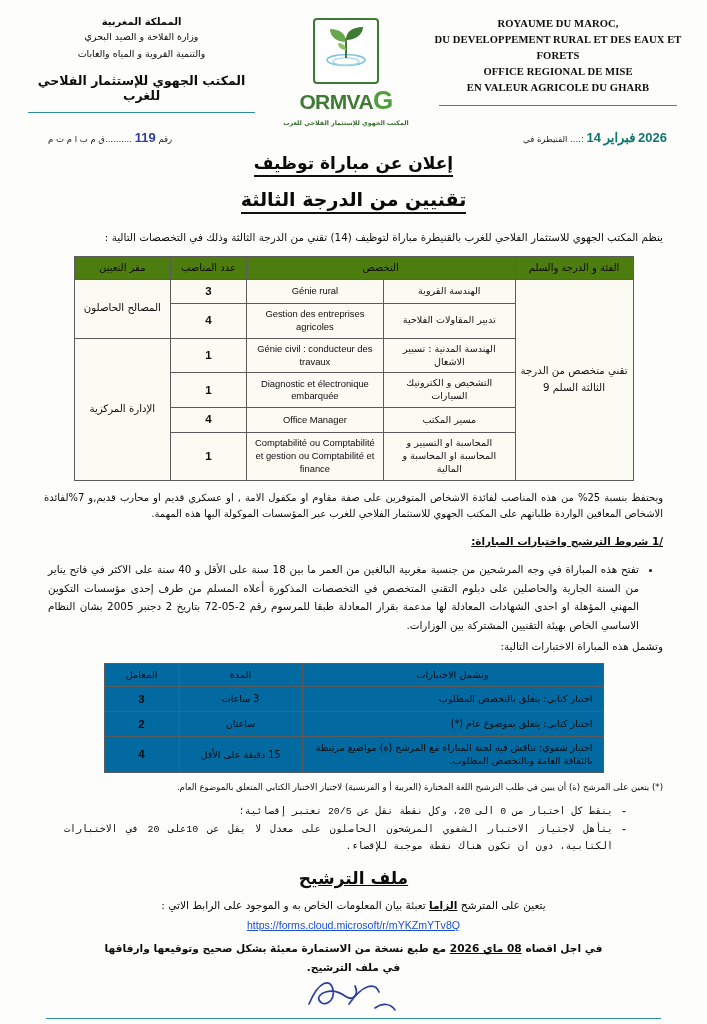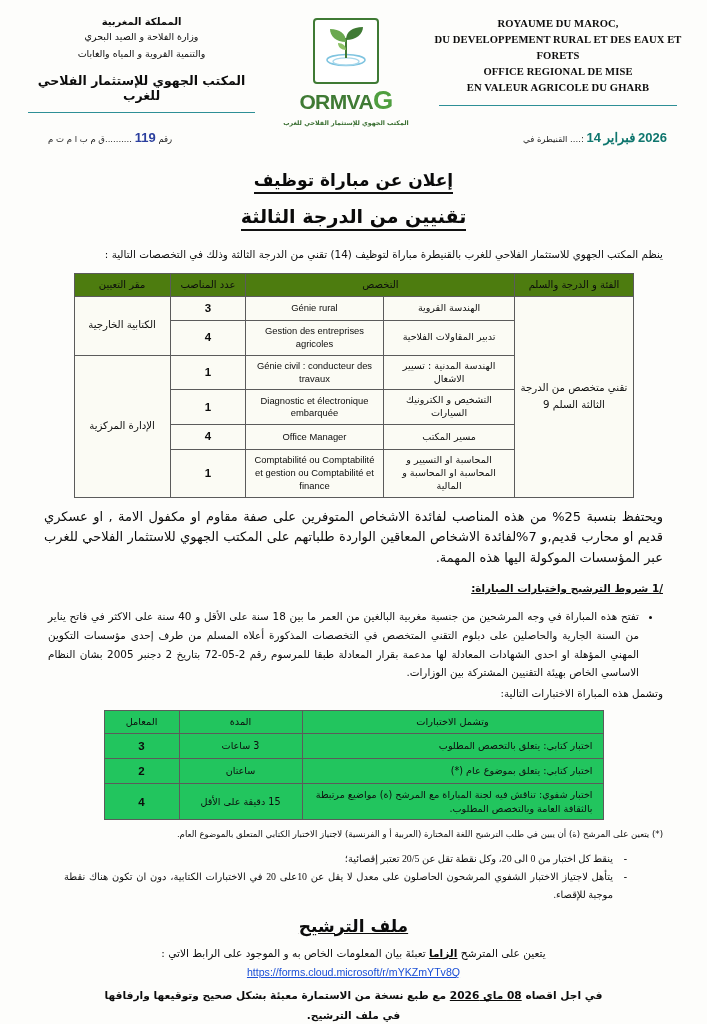--- a/index.html
+++ b/index.html
@@ -42,40 +42,40 @@
   .logo .sub{ font-family:"DejaVu Sans", sans-serif; font-size:6.3px; color:#3a6f32; margin-top:3px; direction:rtl; font-weight:bold;}
 
   
   .refline{ display:flex; flex-direction:row-reverse; justify-content:space-between;
             padding:4px 22px 0 30px; direction:rtl; }
   .ref-r, .ref-l{ font-family:"DejaVu Sans", sans-serif; font-size:8.5px; color:#222; white-space:nowrap; }
   .hand{ font-family:"Liberation Sans", sans-serif; color:#2b3f9e; font-weight:bold; font-size:13px; }
   .hand-blue{ color:#0f766e; }
 
   
-  .title-wrap{ text-align:center; margin-top:25px; }
+  .title-wrap{ text-align:center; margin-top:8px; }
   .title1, .title2{
     display:inline-block;
     font-family:"DejaVu Sans", sans-serif;
     font-weight:bold;
     color:#0a0a0a;
     border-bottom:2.2px solid #111;
     padding-bottom:2px;
   }
   .title1{ font-size:17px; letter-spacing:1px; }
   .title2{ font-size:19px; letter-spacing:1px; margin-top:11px; }
 
   
   .para{
     direction:rtl; text-align:justify;
     font-family:"DejaVu Sans", sans-serif;
     font-size:10.4px; line-height:1.75;
     margin:14px 26px 0 26px;
   }
-  .small{ font-size:13px; }
+  .small{ font-size:10px; }
   .tight{ line-height:1.6; }
 
   
   .tbl1-wrap{ display:flex; justify-content:center; margin-top:10px; }
   table.t1{
     border-collapse:collapse;
     direction:rtl;
     width:560px;
     font-family:"DejaVu Sans", sans-serif;
   }
@@ -99,37 +99,37 @@
   .tbl2-wrap{ display:flex; justify-content:center; margin-top:8px; }
   table.t2{
     border-collapse:collapse; direction:rtl; width:500px;
     font-family:"DejaVu Sans", sans-serif;
   }
   table.t2 td, table.t2 th{
     border:1px solid #5b5b5b;
     padding:4px 6px;
     font-size:9.6px; line-height:1.4;
     text-align:center; vertical-align:middle;
-    background:#22c55e;
+    background:#0369a1;
   }
   table.t2 th{ font-weight:normal; font-size:9.8px; }
   table.t2 td.subject{ text-align:right; padding-right:10px; }
   table.t2 .num{ font-family:"Liberation Sans", sans-serif; font-weight:bold; font-size:11.5px; }
   .c-coef{ width:62px; } .c-dur{ width:110px; }
 
   
   ul.bul{ direction:rtl; margin:10px 34px 0 30px; padding:0 16px 0 0; }
   ul.bul li{
     font-family:"DejaVu Sans", sans-serif;
     font-size:10.4px; line-height:1.8;
     text-align:justify; margin-bottom:2px;
   }
   ul.dash{ list-style:none; margin:8px 60px 0 46px; padding:0; }
   ul.dash li{
-    font-family:Liberation Serif, serif;
+    font-family:Liberation Mono, monospace;
     font-size:9.9px; line-height:1.8;
     text-align:justify; position:relative; padding-right:16px;
   }
   ul.dash li:before{ content:"-"; position:absolute; right:2px; font-weight:bold; }
 
   
   .sec-head{
     direction:rtl; text-align:center;
     font-family:"DejaVu Sans", sans-serif;
     font-weight:bold; font-size:17px;
@@ -228,21 +228,21 @@
           <th class="c-posts">عدد المناصب</th>
           <th class="c-site">مقر التعيين</th>
         </tr>
       </thead>
       <tbody>
         <tr>
           <td class="cat" rowspan="6">تقني متخصص من الدرجة الثالثة السلم 9</td>
           <td class="c-spec-ar">الهندسة القروية</td>
           <td class="fr c-spec-fr">Génie rural</td>
           <td class="num">3</td>
-          <td class="cat" rowspan="2">الكتابية الخارجية</td>
+          <td class="cat" rowspan="2">المصالح الحاصلون</td>
         </tr>
         <tr>
           <td>تدبير المقاولات الفلاحية</td>
           <td class="fr">Gestion des entreprises agricoles</td>
           <td class="num">4</td>
         </tr>
         <tr>
           <td>الهندسة المدنية : تسيير الاشغال</td>
           <td class="fr">Génie civil : conducteur des travaux</td>
           <td class="num">1</td>

